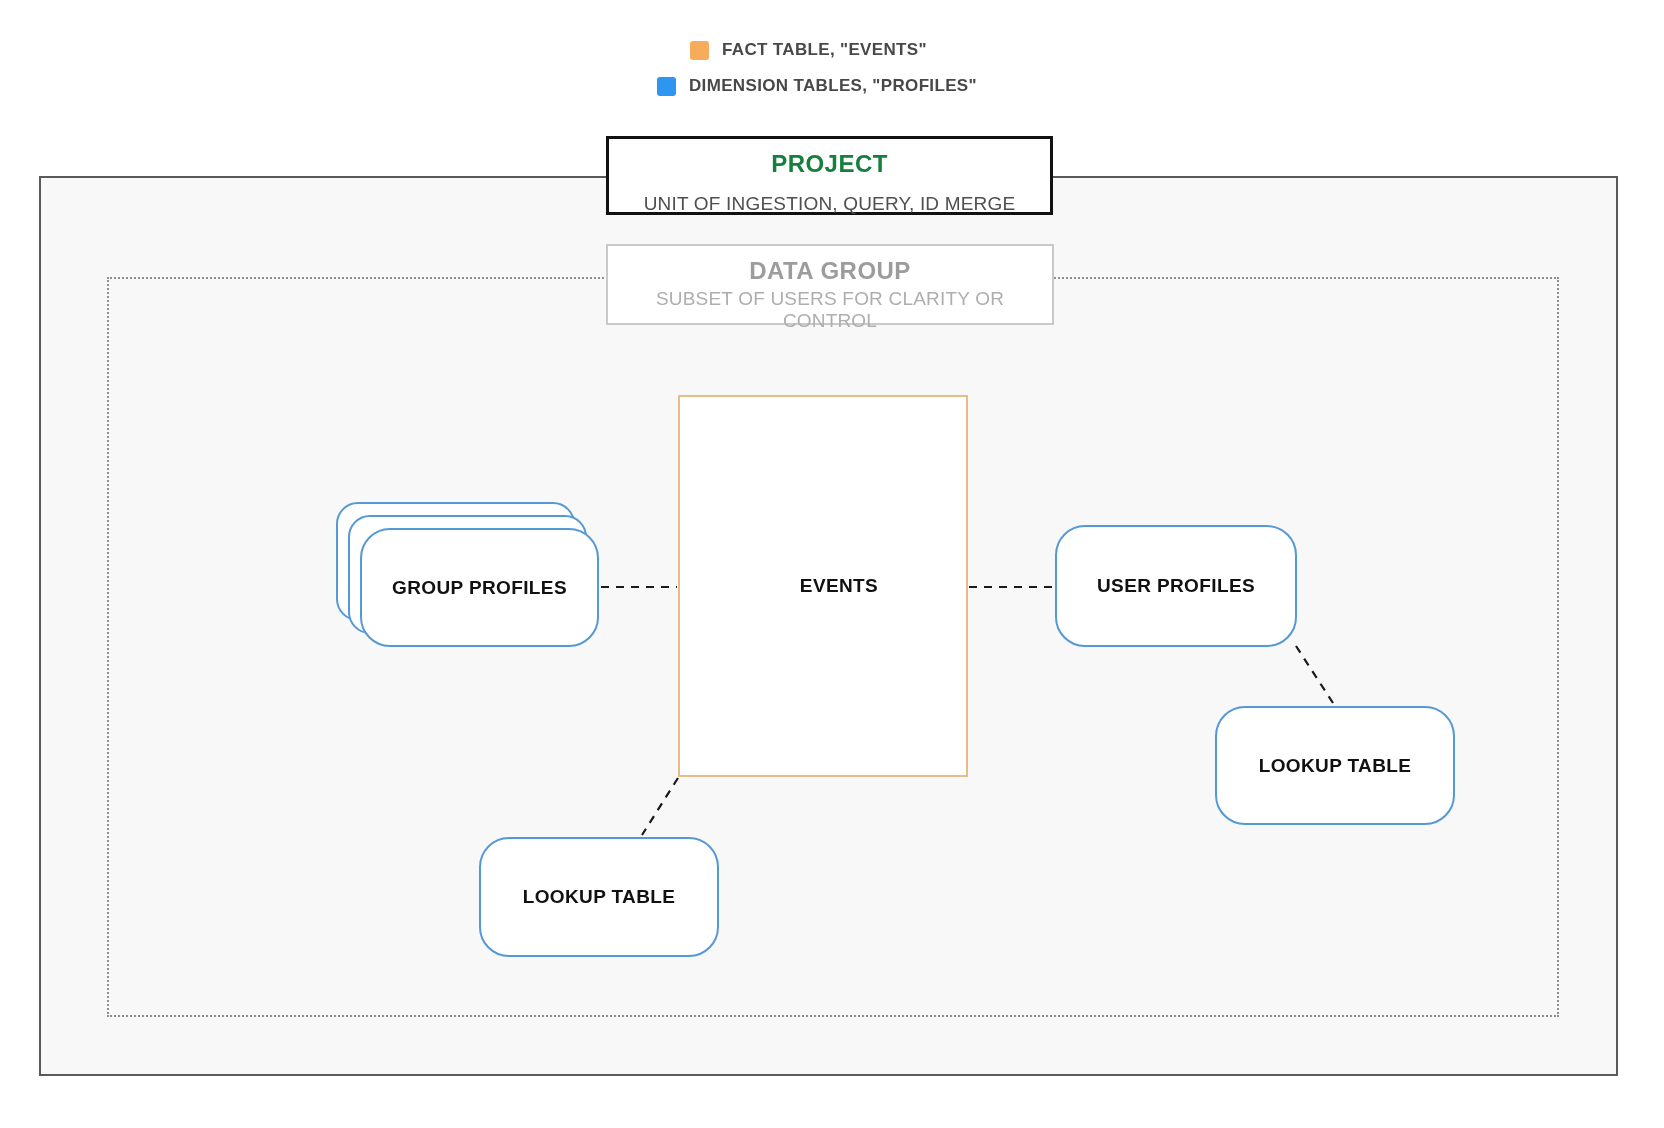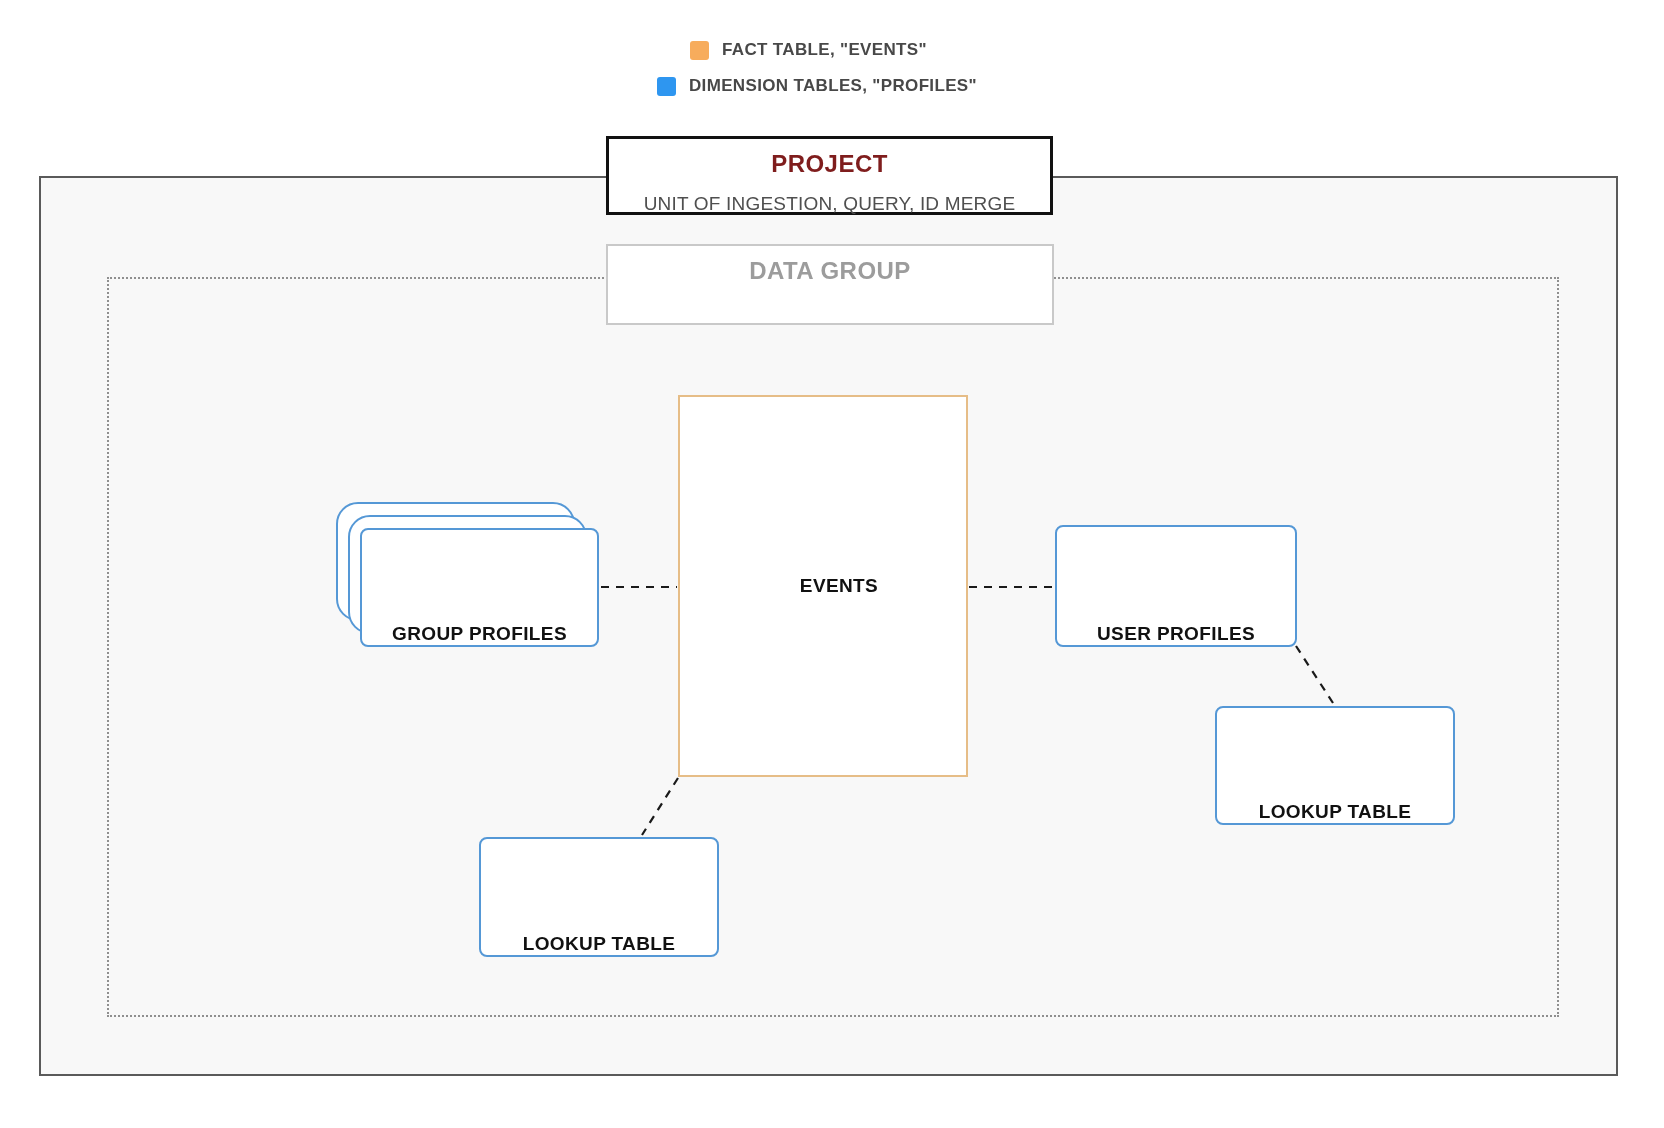--- a/index.html
+++ b/index.html
@@ -67,21 +67,21 @@
     background: #ffffff;
     z-index: 5;
   }
   .project-box {
     left: 606px; top: 136px;
     width: 447px; height: 79px;
     border: 3px solid #111111;
     padding-top: 12px;
   }
   .project-box .box-title {
-    font-size: 24px; font-weight: bold; color: #7f1d1d;
+    font-size: 24px; font-weight: bold; color: #15803d;
     line-height: 26px; letter-spacing: 0.02em;
   }
   .project-box .box-subtitle {
     font-size: 19px; color: #4F4F4F;
     line-height: 22px; margin-top: 16px; letter-spacing: 0.01em;
   }
   .data-view-box {
     left: 606px; top: 244px;
     width: 448px; height: 81px;
     border: 2px solid #C9C9C9;
@@ -112,22 +112,21 @@
     white-space: nowrap;
   }
   .events-node {
     left: 678px; top: 395px;
     width: 290px; height: 382px;
     border: 2px solid var(--fact-border);
     padding-left: 32px;
   }
   .dim-node {
     border: 2px solid var(--dimension-border);
-    border-radius: 8px;
-    align-items: flex-end;
+    border-radius: 30px;
   }
   .stack-card {
     position: absolute;
     width: 239px; height: 119px;
     background: #ffffff;
     border: 2px solid var(--dimension-border);
     border-radius: 22px;
     z-index: 2;
   }
   .stack-back  { left: 336px; top: 502px; }
@@ -175,20 +174,21 @@
   <line class="connector" x1="678" y1="778" x2="642" y2="835"></line>
 </svg>
 
 <div class="abs header-box project-box">
   <div class="box-title">PROJECT</div>
   <div class="box-subtitle">UNIT OF INGESTION, QUERY, ID MERGE</div>
 </div>
 
 <div class="abs header-box data-view-box">
   <div class="box-title">DATA GROUP</div>
+  <div class="box-subtitle">SUBSET OF USERS FOR CLARITY OR CONTROL</div>
 </div>
 
 <div class="abs node events-node">
   <span class="node-label">EVENTS</span>
 </div>
 
 <div class="stack-card stack-back"></div>
 <div class="stack-card stack-mid"></div>
 <div class="abs node dim-node group-profiles-node">
   <span class="node-label">GROUP PROFILES</span>

